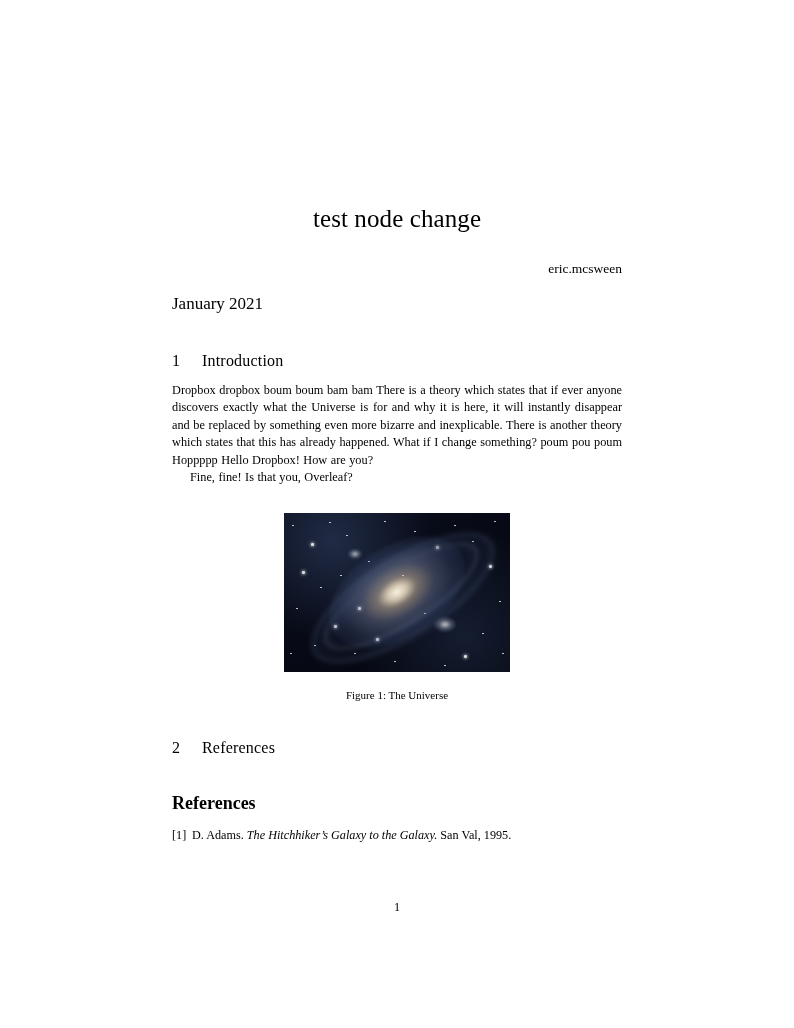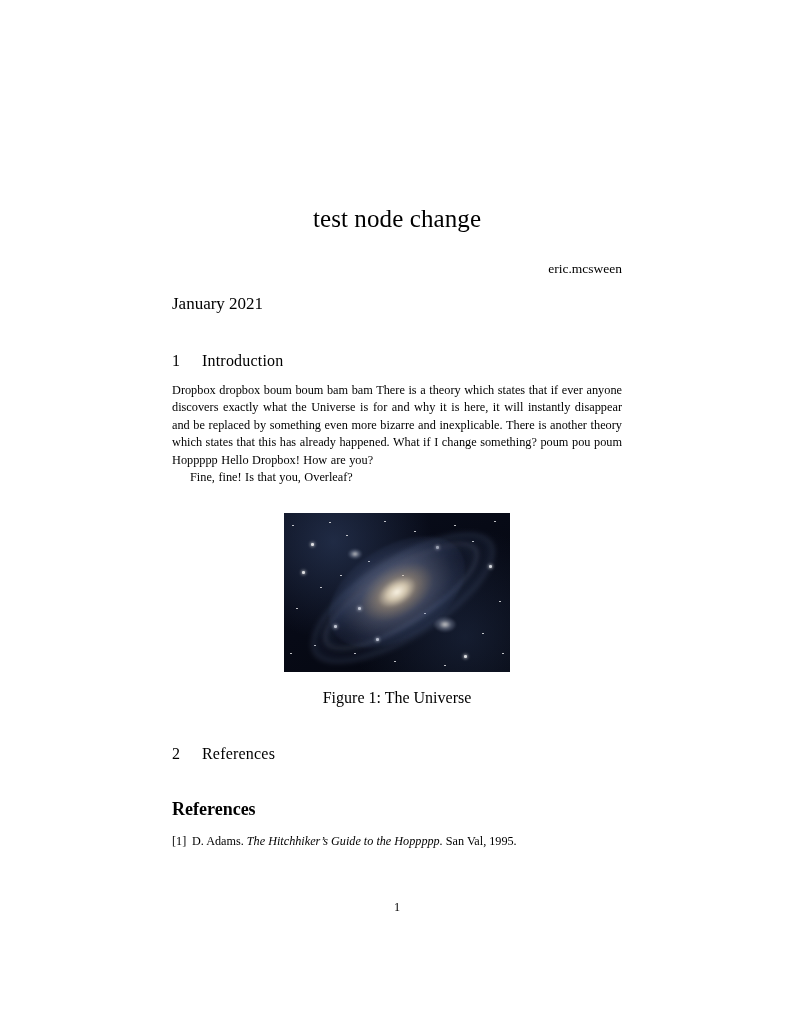--- a/index.html
+++ b/index.html
@@ -156,21 +156,21 @@
     position: absolute;
     display: block;
     width: 1.5px;
     height: 1.5px;
     background: #fff;
     border-radius: 50%;
     opacity: 0.85;
   }
   .stars i.big { width: 2.6px; height: 2.6px; box-shadow: 0 0 3px 1px rgba(255,255,255,0.55); }
   .figure-caption {
-    font-size: 16px;
+    font-size: 11px;
     margin-top: 13px;
     text-align: center;
   }
   h2.references {
     font-size: 18px;
     font-weight: bold;
     margin: 0;
     padding-top: 36px;
   }
   .ref-item {
@@ -256,19 +256,19 @@
 
     <h2 class="section">
       <span class="secnum">2</span><span>References</span>
     </h2>
 
 
     <h2 class="references">References</h2>
 
     <div class="ref-item">
       <span class="ref-label">[1]</span>
-      <span class="ref-text"><span>D. Adams.</span> <i>The Hitchhiker’s Guide to the Hoppppp.</i> <span>San Val, 1995.</span></span>
+      <span class="ref-text"><span>D. Adams.</span> <i>The Hitchhiker’s Galaxy to the Galaxy.</i> <span>San Val, 1995.</span></span>
     </div>
 
   </div>
 
   <div class="page-number">1</div>
 </div>
 
 </body></html>

